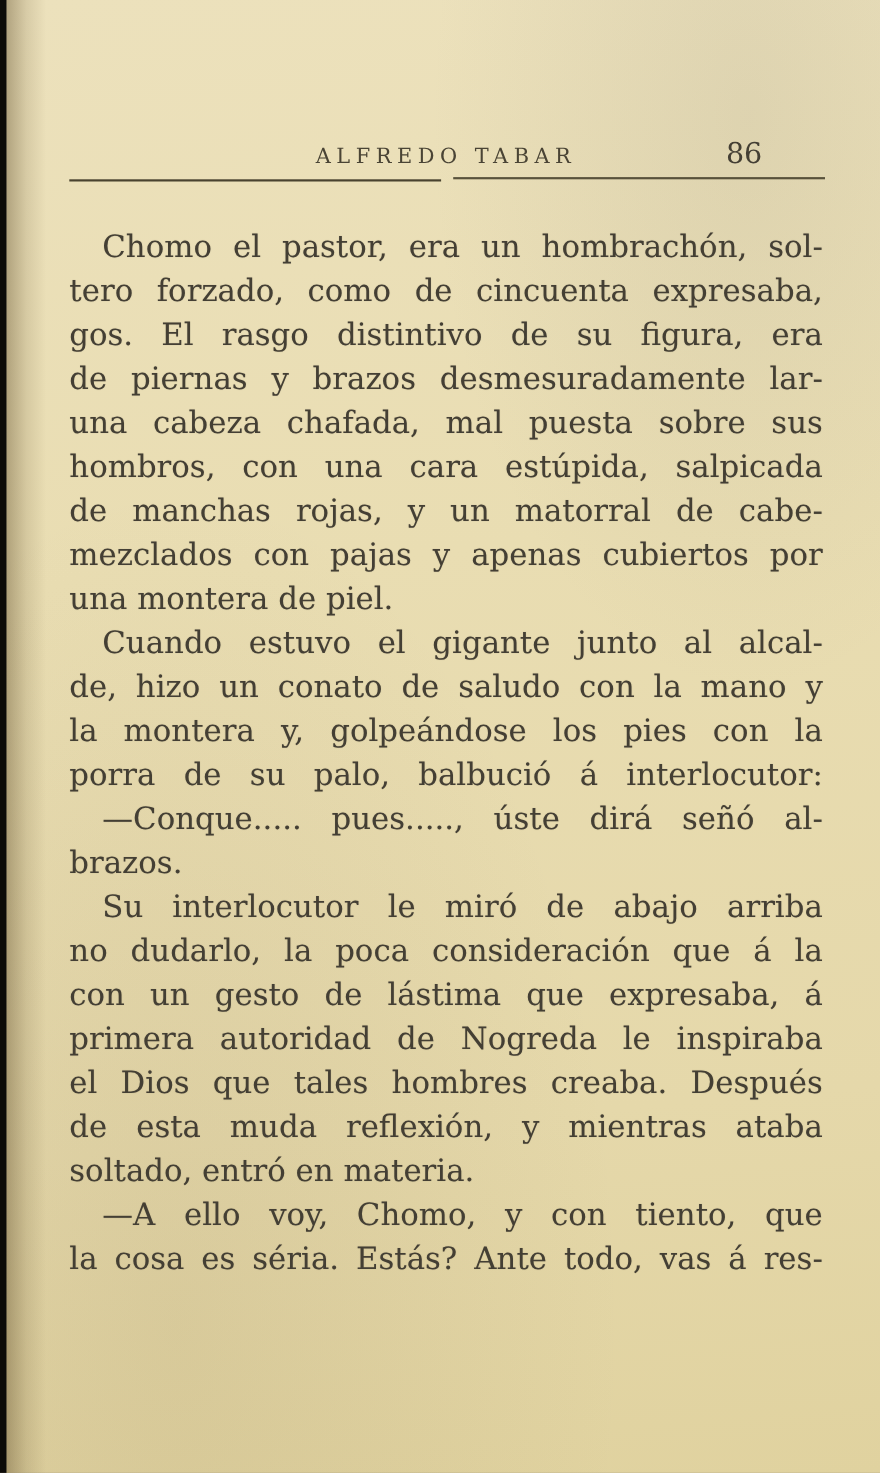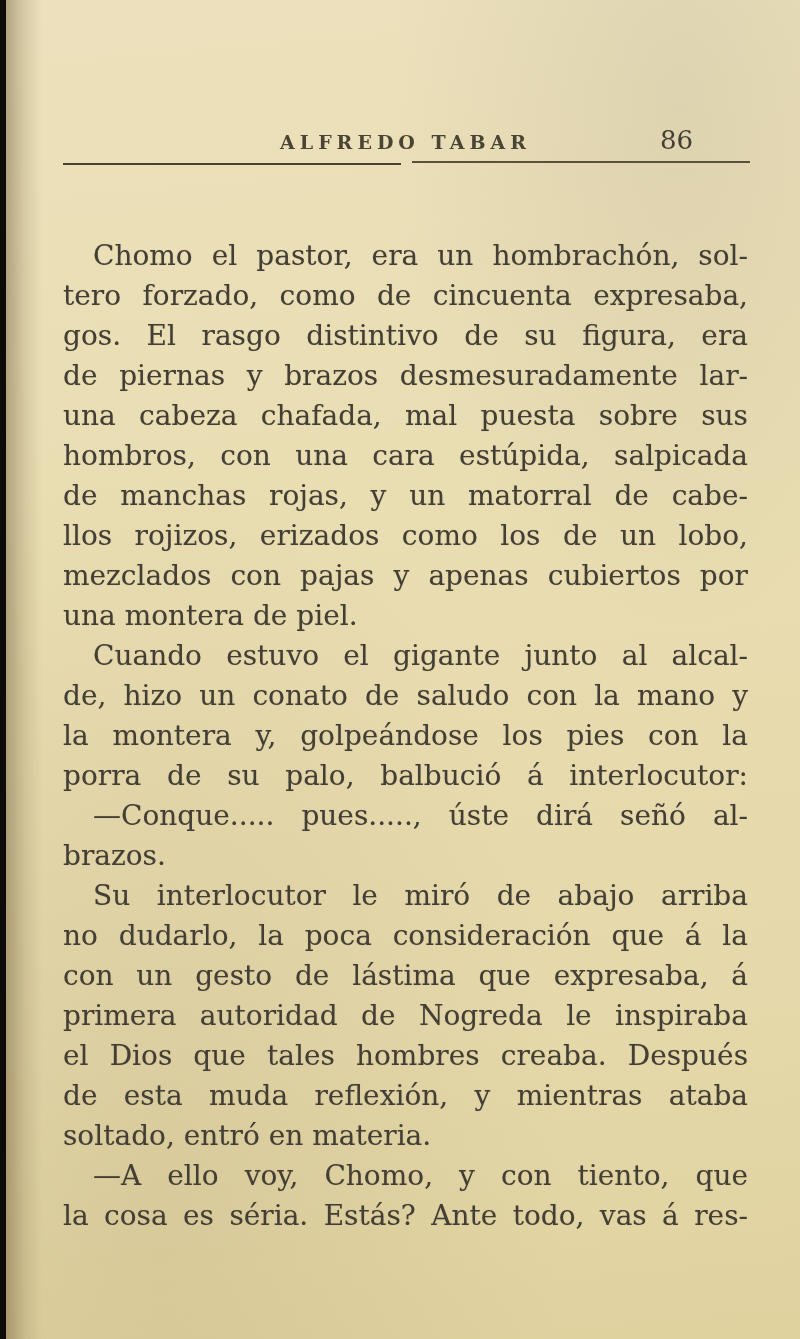--- a/index.html
+++ b/index.html
@@ -15,33 +15,33 @@
     color:#443f34;
   }
 
   
   .edge      { position:absolute; left:0; top:0; bottom:0; width:6px; background:#0c0b08; }
   .edge-soft { position:absolute; left:6px; top:0; bottom:0; width:36px;
                background:linear-gradient(90deg, rgba(90,72,38,0.40), rgba(90,72,38,0.14) 50%, rgba(90,72,38,0) 100%); }
 
   
   .header { position:absolute; left:63px; top:131px; width:685px; height:32px; }
-  .title  { display:block; text-align:center; font-size:19px; font-weight:bold;
+  .title  { display:block; text-align:center; font-size:19px; font-weight:normal;
             letter-spacing:5px; color:#4a4435; }
   .pnum   { position:absolute; right:55px; top:-6px; font-size:26px; color:#443f34; }
 
   
   .rule   { position:absolute; left:63px; top:161px; width:687px; height:4px; }
   .seg-l  { position:absolute; left:0;   top:2px; width:338px; height:2px; background:#49422f; }
   .seg-r  { position:absolute; left:349px; top:0; width:338px; height:2px; background:#49422f; opacity:0.9; }
 
   
   .body { position:absolute; left:63px; top:205px; width:685px;
           font-size:28px; line-height:40px;
-          text-shadow:0 0 1px rgba(68,63,52,0.25);margin-top:31px; }
+          text-shadow:0 0 1px rgba(68,63,52,0.25); }
   .ln      { text-align:justify; text-align-last:justify; text-justify:inter-word; }
   .ln.end  { text-align-last:left; }
   .ln.ind  { text-indent:30px; }
   .it      { }
 </style>
 </head>
 <body>
 
 <div class="page">
 
@@ -59,21 +59,20 @@
   </div>
 
   <div class="body">
     <div class="ln ind">Chomo el pastor, era un hombrachón, sol-</div>
     <div class="ln">tero forzado, como de cincuenta expresaba,</div>
     <div class="ln">gos. El rasgo distintivo de su figura, era</div>
     <div class="ln">de piernas y brazos desmesuradamente lar-</div>
     <div class="ln">una cabeza chafada, mal puesta sobre sus</div>
     <div class="ln">hombros, con una cara estúpida, salpicada</div>
     <div class="ln">de manchas rojas, y un matorral de cabe-</div>
-    <div class="ln">llos rojizos, erizados como los de un lobo,</div>
     <div class="ln">mezclados con pajas y apenas cubiertos por</div>
     <div class="ln end">una montera de piel.</div>
     <div class="ln ind">Cuando estuvo el gigante junto al alcal-</div>
     <div class="ln">de, hizo un conato de saludo con la mano y</div>
     <div class="ln">la montera y, golpeándose los pies con la</div>
     <div class="ln"><span class="it">porra</span> <span>de su palo, balbució á interlocutor:</span></div>
     <div class="ln ind">—Conque..... pues....., úste dirá señó al-</div>
     <div class="ln end">brazos.</div>
     <div class="ln ind">Su interlocutor le miró de abajo arriba</div>
     <div class="ln">no dudarlo, la poca consideración que á la</div>

